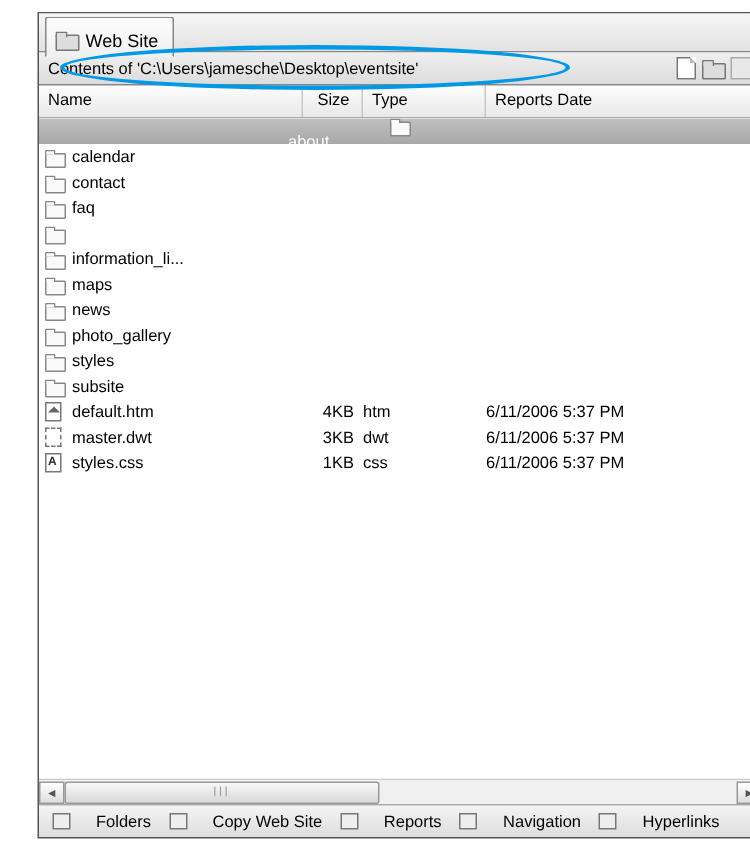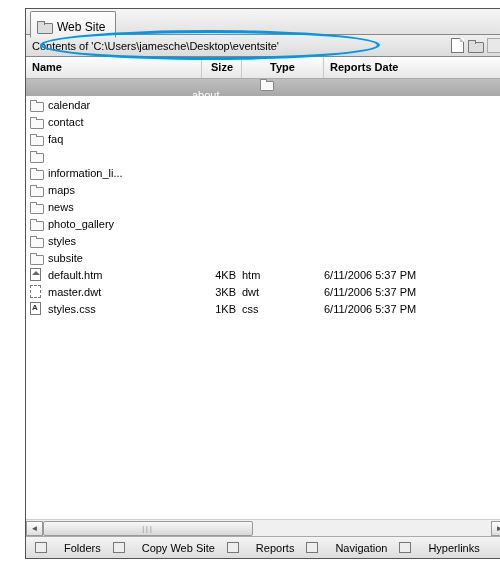--- a/index.html
+++ b/index.html
@@ -13,24 +13,24 @@
   .folder-icon::after { content: ""; position: absolute; left: 0; top: 0; width: 6px; height: 3px; background: #ddd; border: 1px solid #777; border-bottom: none; border-radius: 1px 1px 0 0; }
   .path-bar { height: 22px; background: linear-gradient(#efefef,#dcdcdc); border-bottom: 1px solid #888; display: flex; align-items: center; justify-content: space-between; padding: 0 6px; font-size: 11px; position: relative; }
   .path-text { white-space: nowrap; }
   .highlight-ring { position: absolute; left: 14px; top: -5px; width: 340px; height: 30px; border: 3px solid #0099e6; border-radius: 50%/50%; pointer-events: none; z-index: 5; }
   .path-icons { display: flex; gap: 4px; align-items: center; }
   .new-page-icon { width: 13px; height: 15px; border: 1px solid #777; background: #fff; position: relative; }
   .new-page-icon::after { content: ""; position: absolute; right: -1px; top: -1px; width: 0; height: 0; border-left: 4px solid #bbb; border-top: 4px solid #fff; }
   .new-folder-icon { width: 15px; height: 12px; }
   .tool-icon { width: 15px; height: 15px; background: #e8e8e8; border: 1px solid #aaa; }
   .header-row { height: 22px; background: linear-gradient(#fdfdfd,#e8e8e8); border-bottom: 1px solid #aaa; display: flex; font-size: 11px; }
-  .header-cell { border-right: 1px solid #c8c8c8; padding: 4px 6px; font-weight: bold; }
+  .header-cell { border-right: 1px solid #c8c8c8; padding: 4px 6px; }
   .col-name { width: 176px; }
   .col-size { width: 40px; text-align: right; padding-right: 8px; }
-  .col-type { width: 82px; text-align: center; }
+  .col-type { width: 82px; }
   .col-date { flex: 1; }
   .file-list { height: 440px; overflow: hidden; background: #fff; position: relative; }
   .row { height: 17px; display: flex; align-items: center; font-size: 11px; padding-left: 4px; }
   .row.selected { background: linear-gradient(#bfbfbf,#a8a8a8); color: #fff; flex-direction: column; }
   .row .icon-cell { width: 18px; display: flex; align-items: center; }
   .row .name-cell { width: 154px; overflow: hidden; white-space: nowrap; }
   .row .size-cell { width: 40px; text-align: right; padding-right: 6px; }
   .row .type-cell { width: 82px; }
   .row .date-cell { flex: 1; }
   .mini-folder { width: 13px; height: 10px; position: relative; }

